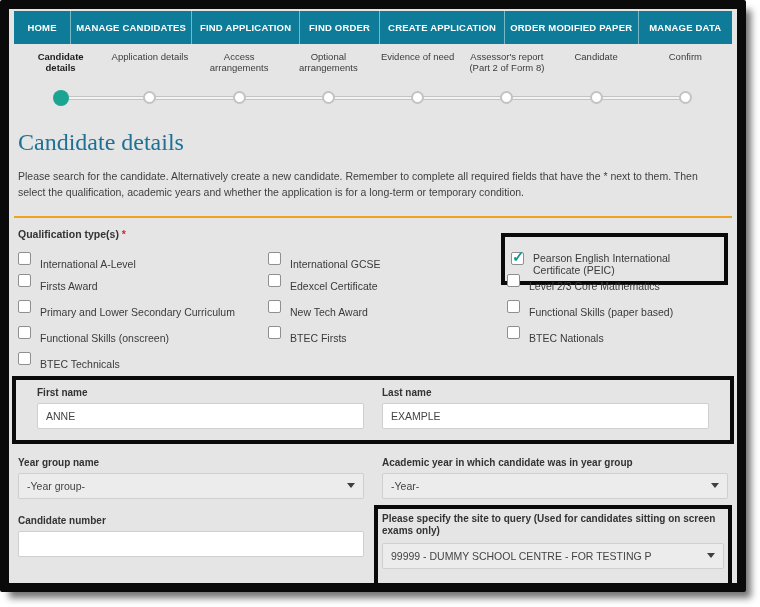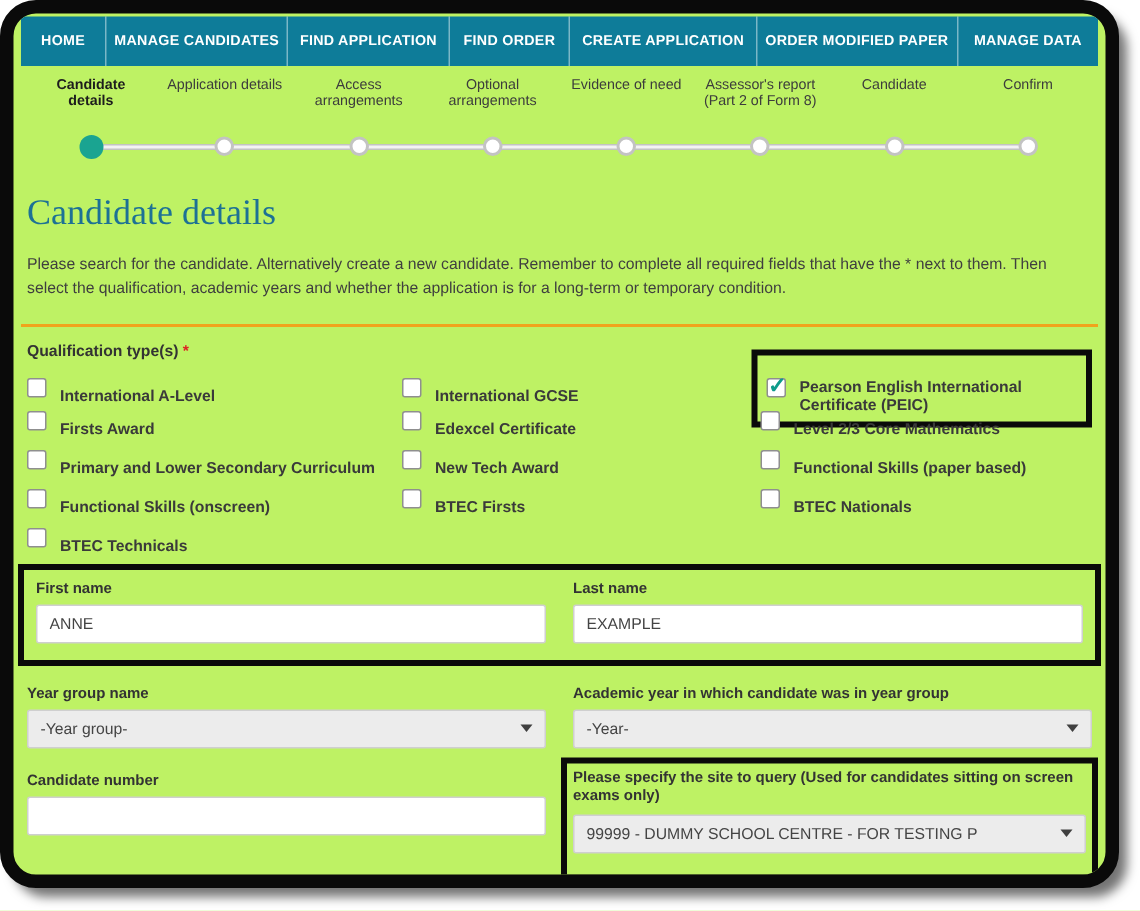--- a/index.html
+++ b/index.html
@@ -1,19 +1,19 @@
 <!DOCTYPE html>
 <html><head>
 <meta charset="utf-8">
 <style>
   * { box-sizing: border-box; margin: 0; padding: 0; }
   html,body { width:760px; height:607px; background:#fff; font-family:"Liberation Sans", sans-serif; }
   .frame {
     position:absolute; left:0; top:0; width:746px; height:592px;
-    background:#bef264; border:9px solid #0a0a0a; border-radius:24px;
+    background:#e5e5e5; border:9px solid #0a0a0a; border-radius:2px;
     box-shadow:7px 8px 7px -2px rgba(0,0,0,.55);
     overflow:hidden; padding:2px 5px 0 5px;
   }
   
   .nav { display:flex; height:33px; background:#0e7c99; }
   .nav-item {
     display:flex; align-items:center; justify-content:center; text-align:center;
     color:#fff; font-size:9.5px; font-weight:600; letter-spacing:.2px;
     border-right:1px solid rgba(255,255,255,.45); padding:0 4px; cursor:pointer;
   }
@@ -37,33 +37,33 @@
   .intro { font-size:10.5px; line-height:1.55; color:#3f3f3f; margin:0 4px; }
   .amber-rule { border:none; border-top:2px solid #f0a41c; margin:15px 0 10px; }
   
   .qual { margin:0 4px; }
   .q-label { font-size:10.5px; font-weight:700; color:#333; margin-bottom:2px; }
   .req { color:#dd2222; }
   .q-row { display:grid; grid-template-columns:250px 239px 1fr; height:26px; align-items:center; }
   .cb-item { display:flex; align-items:center; gap:9px; cursor:pointer; }
   .cb { position:relative; width:13px; height:13px; flex:0 0 13px; border:1px solid #8f8f8f; border-radius:2px; background:#fff; }
   .cb.checked::after { content:"\2713"; position:absolute; left:0; top:-5px; font-size:15px; font-weight:700; color:#0e9b8b; }
-  .cb-item span.lbl { font-size:10.5px; font-weight:700; color:#3a3a3a;margin-top:10px; }
+  .cb-item span.lbl { font-size:10.5px; font-weight:400; color:#3a3a3a;margin-top:10px; }
   .hl-box { border:4px solid #0a0a0a; padding:5px 6px; margin:-9px 0 -9px -6px; }
   
   .form { margin:0 4px; }
   .grid2 { display:grid; grid-template-columns:1fr 1fr; column-gap:18px; }
   .field-label { display:block; font-size:10px; font-weight:700; color:#333; margin:7px 0 5px; }
   .tbox, .sbox {
     width:100%; height:26px; border:1px solid #cfcfcf; border-radius:2px;
     font-family:"Liberation Sans", sans-serif; font-size:10.5px; color:#444; padding:0 8px; background:#fff;
   }
   .sbox { background:#ececec; display:flex; align-items:center; justify-content:space-between; cursor:pointer; }
   .caret { width:0; height:0; border-left:4px solid transparent; border-right:4px solid transparent; border-top:5px solid #3f3f3f; }
-  .name-box { border:4px solid #0a0a0a; margin:4px -6px 6px; padding:0 8px 11px; }
+  .name-box { border:4px solid #0a0a0a; margin:4px -6px 6px; padding:0 21px 11px; }
   .site-box { border:4px solid #0a0a0a; margin:6px -4px 0 -8px; padding:0 4px 14px; }
   .site-box .field-label { margin-top:4px; line-height:1.25; }
 </style>
 </head>
 <body>
 
 <div class="frame">
 
   <nav class="nav">
     <div class="nav-item" style="flex:54">HOME</div>

